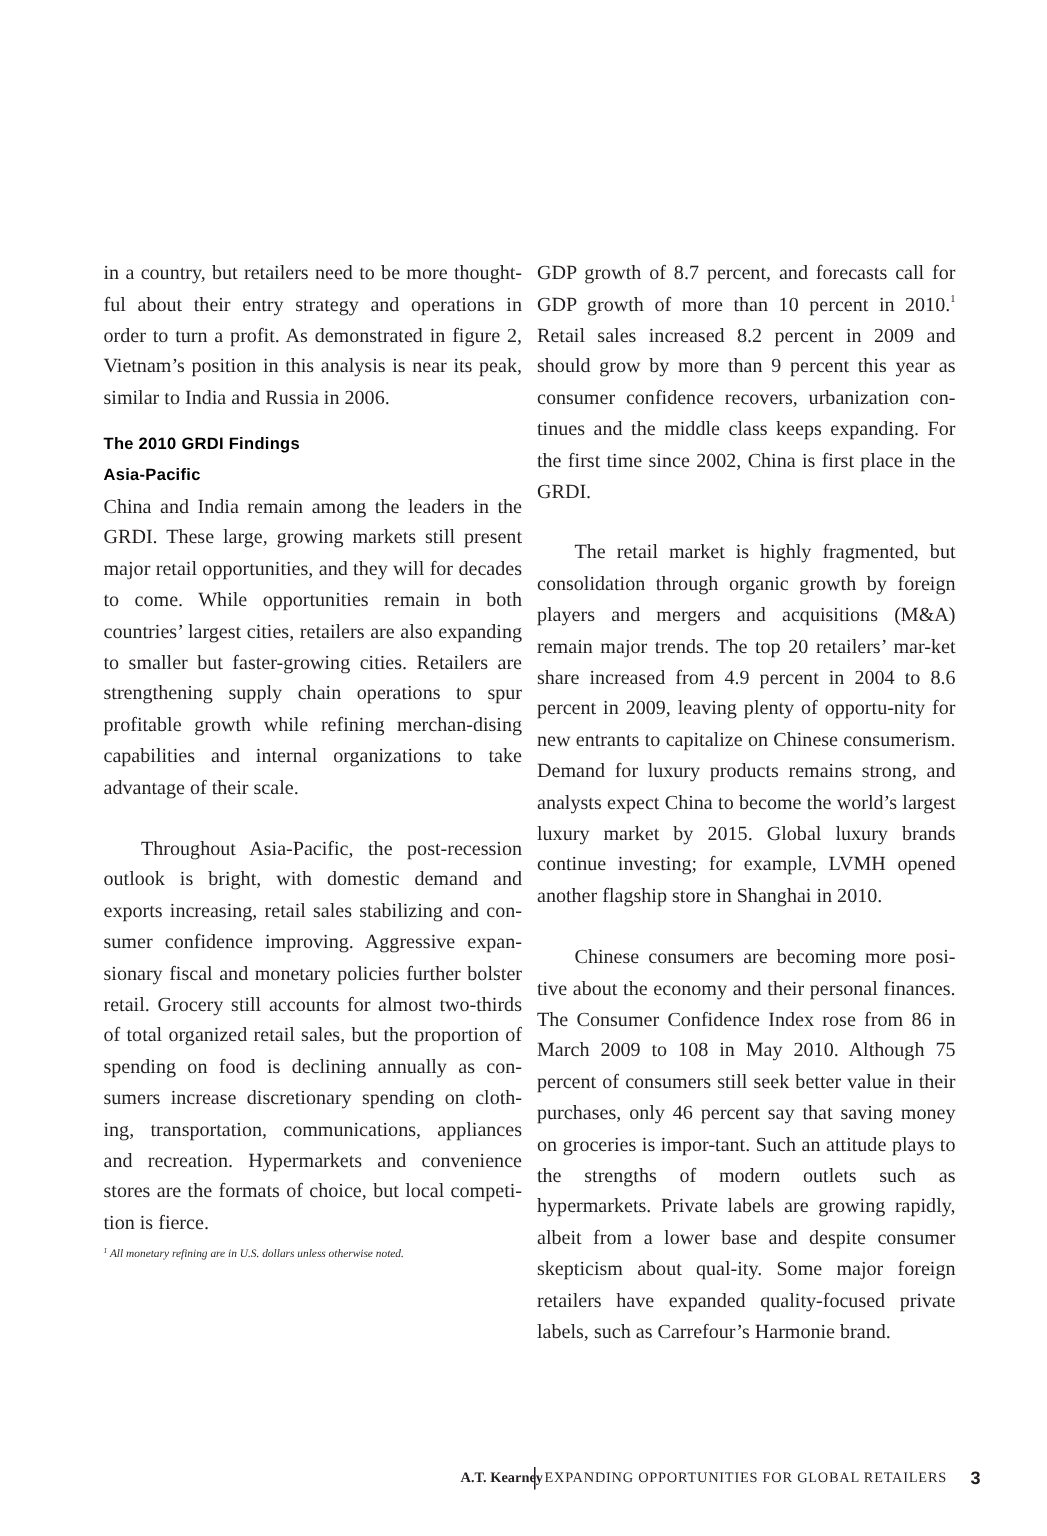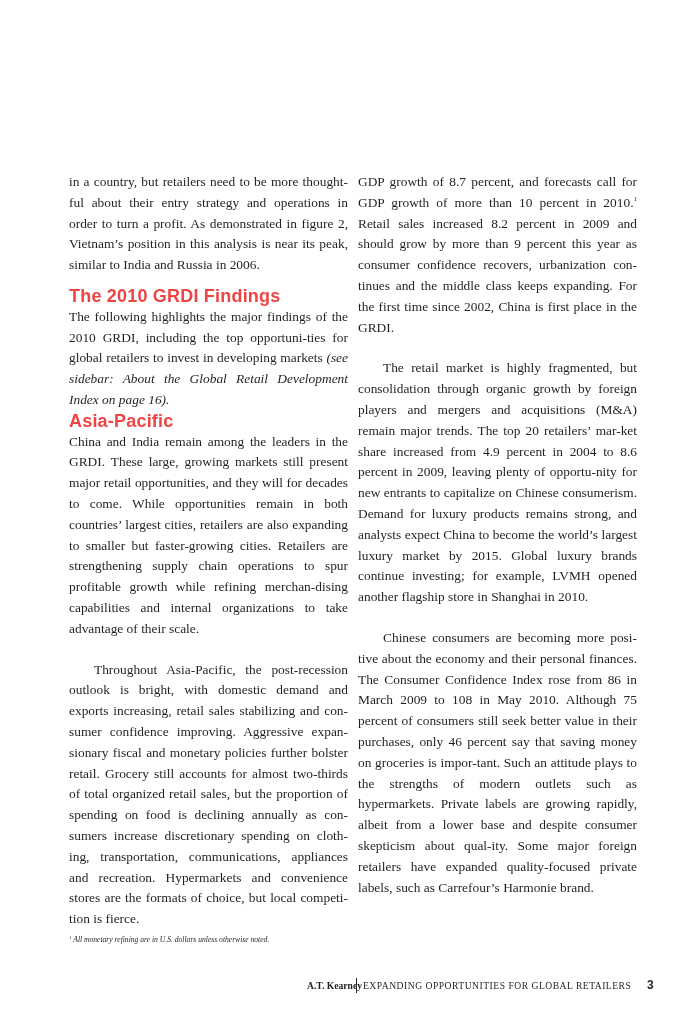--- a/index.html
+++ b/index.html
@@ -7,21 +7,21 @@
     .col {
       position: absolute; top: 172px; width: 279px;
       font-family: "Liberation Serif", serif; font-size: 13.4px; line-height: 20.8px;
       text-align: justify; hyphens: manual;
     }
     .col-left { left: 69px; }
     .col-right { left: 358px; }
     .col p { margin: 0; }
     .col p.indent { text-indent: 25px; margin-top: 20px; }
     .heading {
-      font-family: "Liberation Sans", sans-serif; font-size: 18px; color: #ef4444;
+      font-family: "Liberation Sans", sans-serif; font-size: 11px; color: #000000;
       margin: 0; line-height: 20.8px; letter-spacing: 0.2px;
     }
     .heading.first { margin-top: 10px; }
     .heading.second { }
     .runin { font-family: "Liberation Sans", sans-serif; color: #5a9a44; font-size: 13.4px; }
     sup { font-size: 7px; line-height: 0; vertical-align: 6px; }
     .footnote {
       margin-top: 4px; font-family: "Liberation Serif", serif; font-style: italic;
       font-size: 7.6px; line-height: 12px; text-align: left; color: #231f20;
     }
@@ -37,21 +37,20 @@
       position: absolute; left: 647px; top: 0px; font-family: "Liberation Sans", sans-serif;
       font-weight: bold; font-size: 12px;
     }
   </style>
 </head>
 <body>
 
 <div class="col col-left">
   <p>in a country, but retailers need to be more thought-ful about their entry strategy and operations in order to turn a profit. As demonstrated in figure 2, Vietnam’s position in this analysis is near its peak, similar to India and Russia in 2006.</p>
   <h3 class="heading first">The 2010 GRDI Findings</h3>
-  <p><span>The following highlights the major findings of the 2010 GRDI, including the top opportuni-ties for global retailers to invest in developing markets </span><em>(see sidebar: About the Global Retail Development Index on page 16).</em></p>
   <h3 class="heading second">Asia-Pacific</h3>
   <p>China and India remain among the leaders in the GRDI. These large, growing markets still present major retail opportunities, and they will for decades to come. While opportunities remain in both countries’ largest cities, retailers are also expanding to smaller but faster-growing cities. Retailers are strengthening supply chain operations to spur profitable growth while refining merchan-dising capabilities and internal organizations to take advantage of their scale.</p>
   <p class="indent">Throughout Asia-Pacific, the post-recession outlook is bright, with domestic demand and exports increasing, retail sales stabilizing and con-sumer confidence improving. Aggressive expan-sionary fiscal and monetary policies further bolster retail. Grocery still accounts for almost two-thirds of total organized retail sales, but the proportion of spending on food is declining annually as con-sumers increase discretionary spending on cloth-ing, transportation, communications, appliances and recreation. Hypermarkets and convenience stores are the formats of choice, but local competi-tion is fierce.</p>
   <div class="footnote"><sup>1</sup><span> All monetary refining are in U.S. dollars unless otherwise noted.</span></div>
 </div>
 
 <div class="col col-right">
   <p><span>GDP growth of 8.7 percent, and forecasts call for GDP growth of more than 10 percent in 2010.</span><sup>1</sup><span> Retail sales increased 8.2 percent in 2009 and should grow by more than 9 percent this year as consumer confidence recovers, urbanization con-tinues and the middle class keeps expanding. For the first time since 2002, China is first place in the GRDI.</span></p>
   <p class="indent">The retail market is highly fragmented, but consolidation through organic growth by foreign players and mergers and acquisitions (M&amp;A) remain major trends. The top 20 retailers’ mar-ket share increased from 4.9 percent in 2004 to 8.6 percent in 2009, leaving plenty of opportu-nity for new entrants to capitalize on Chinese consumerism. Demand for luxury products remains strong, and analysts expect China to become the world’s largest luxury market by 2015. Global luxury brands continue investing; for example, LVMH opened another flagship store in Shanghai in 2010.</p>
   <p class="indent">Chinese consumers are becoming more posi-tive about the economy and their personal finances. The Consumer Confidence Index rose from 86 in March 2009 to 108 in May 2010. Although 75 percent of consumers still seek better value in their purchases, only 46 percent say that saving money on groceries is impor-tant. Such an attitude plays to the strengths of modern outlets such as hypermarkets. Private labels are growing rapidly, albeit from a lower base and despite consumer skepticism about qual-ity. Some major foreign retailers have expanded quality-focused private labels, such as Carrefour’s Harmonie brand.</p>

